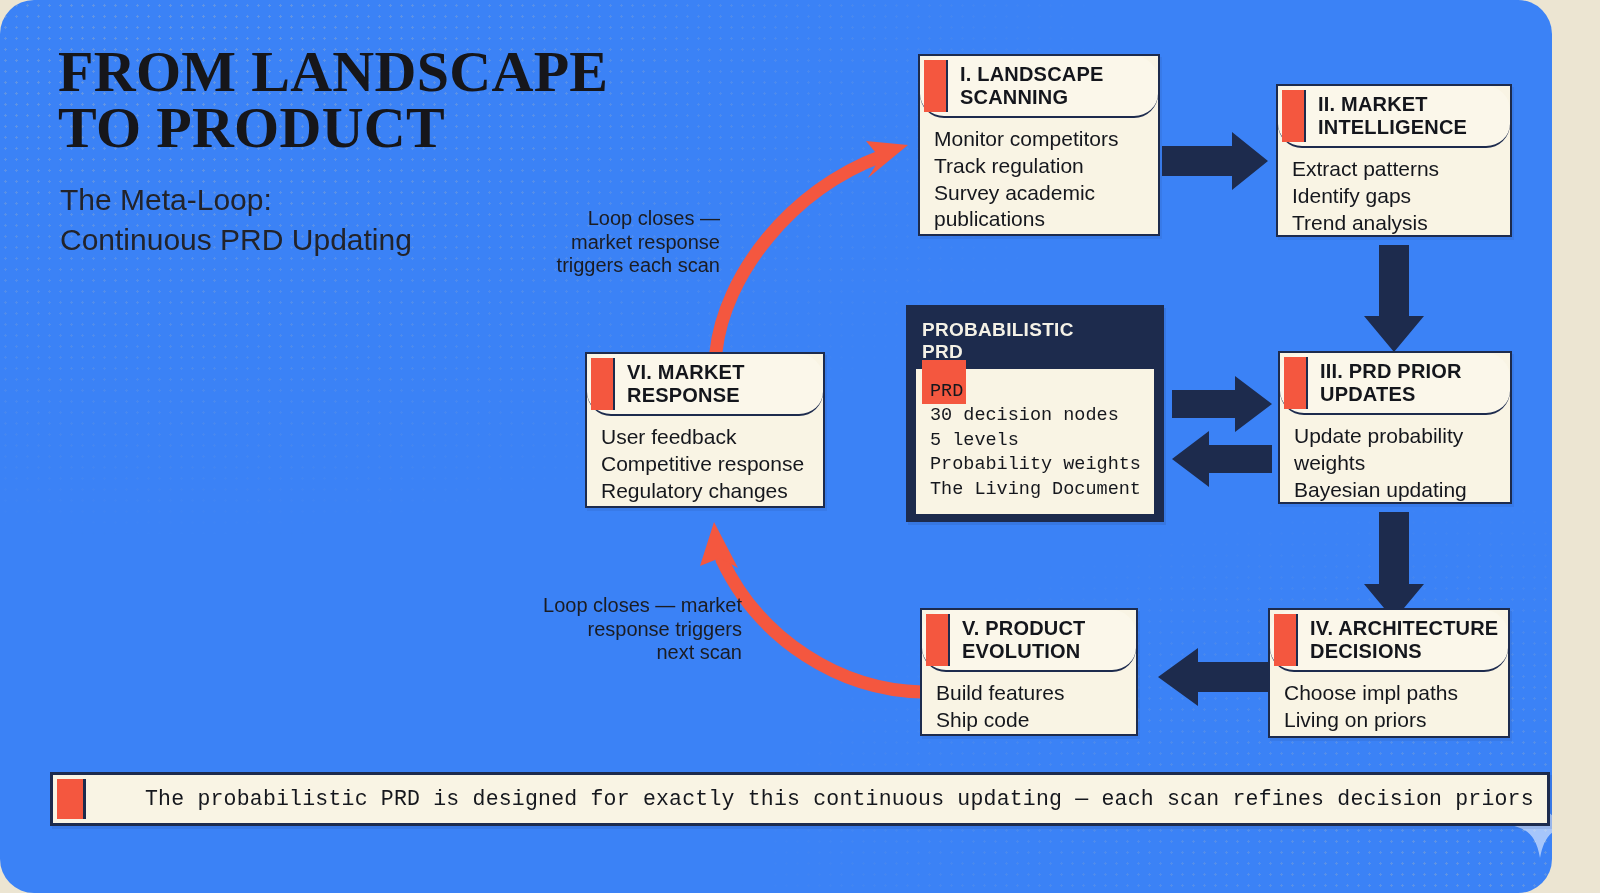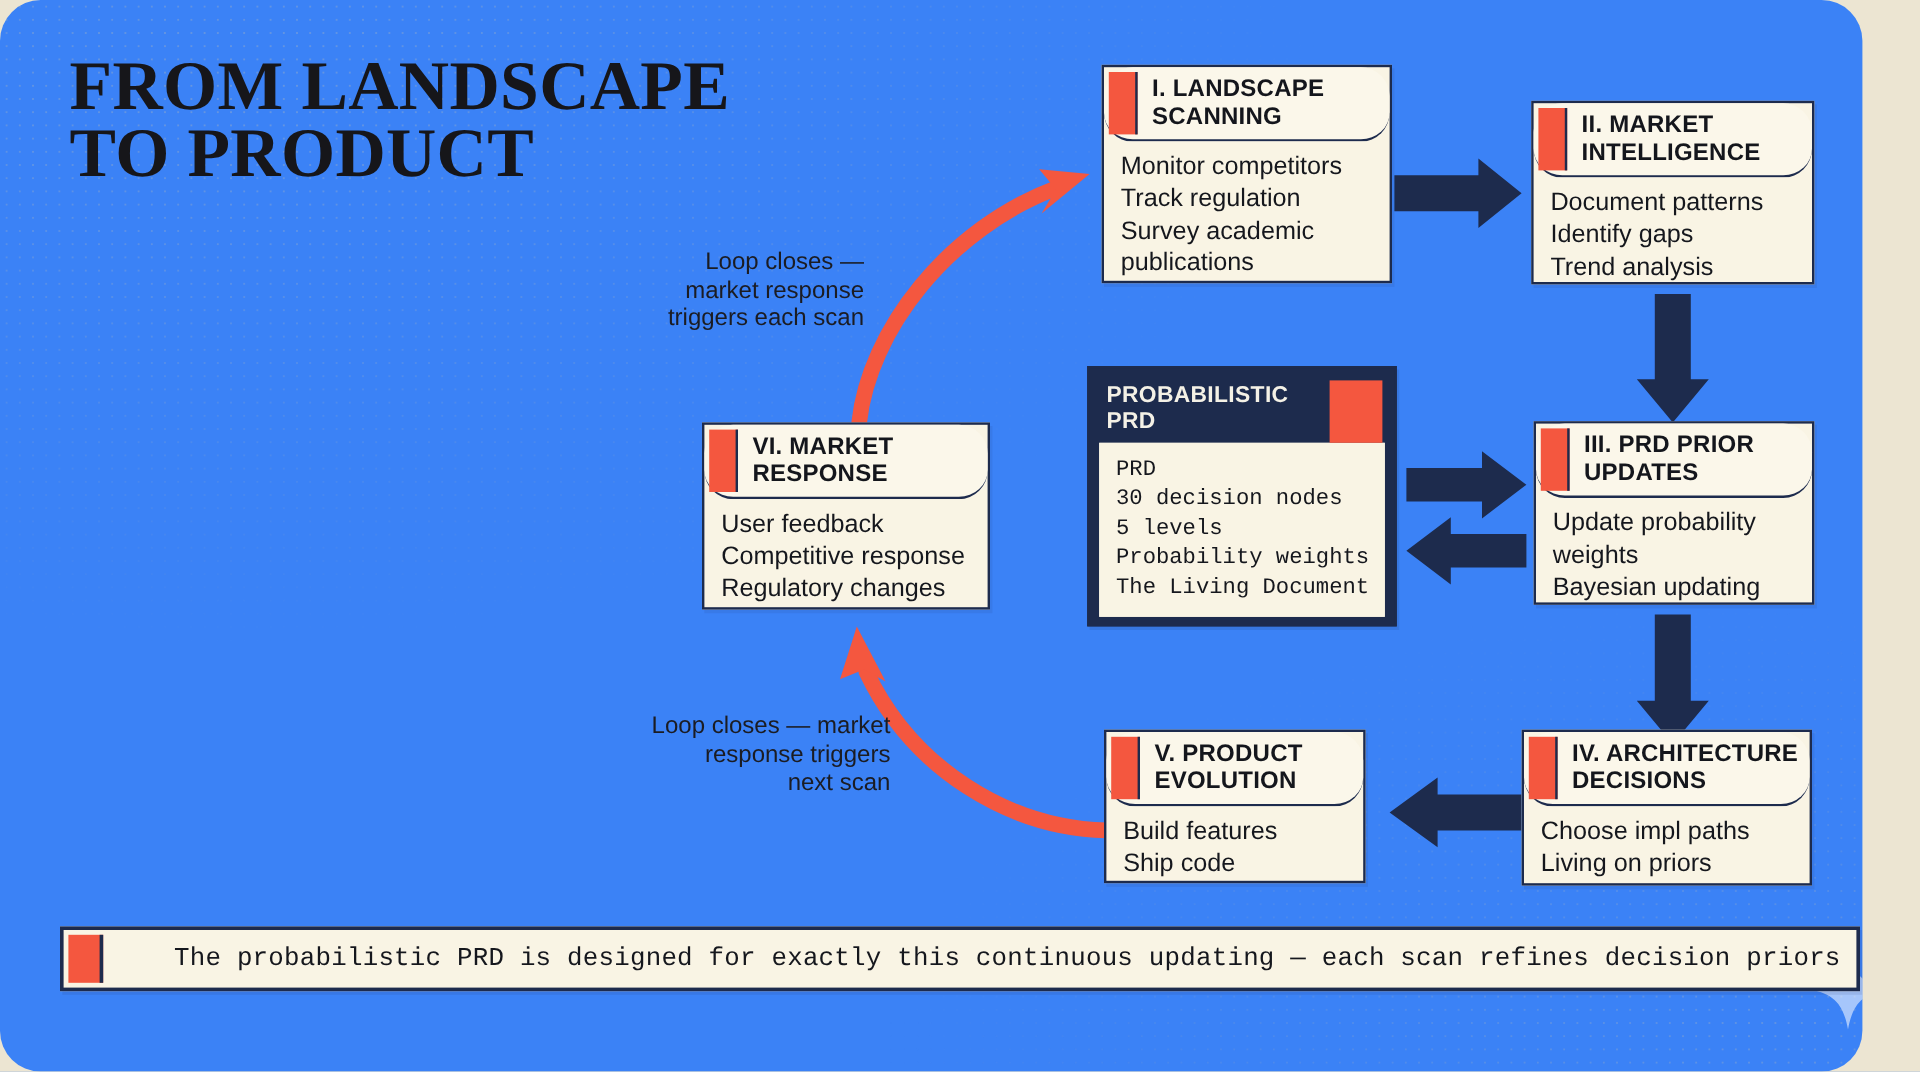--- a/index.html
+++ b/index.html
@@ -79,21 +79,21 @@
   .box-body div{white-space:nowrap;}
 
   
   #prd-box{
     position:absolute;left:906px;top:305px;width:258px;height:217px;
     background:#1d2b4d;border:2.5px solid #1d2b4d;box-sizing:border-box;
     box-shadow:2px 3px 0 rgba(29,43,77,.12);
   }
   #prd-head{
     display:flex;align-items:flex-start;justify-content:space-between;
-    padding:12px 10px 8px 14px;height:62px;box-sizing:border-box;
+    padding:12px 10px 8px 14px;height:62px;box-sizing:border-box;flex-direction:column;
   }
   #prd-head-title{
     color:#f4f1e6;font-size:19px;font-weight:700;line-height:1.14;letter-spacing:.3px;
   }
   #prd-square{width:44px;height:52px;background:#f4573f;flex:0 0 44px;margin-top:-2px;}
   #prd-body{
     margin:0 8px 8px 8px;background:#f9f4e4;border:2px solid #f9f4e4;
     padding:9px 10px 10px 12px;
     font-family:"Liberation Mono", monospace;
     font-size:18.5px;line-height:1.32;color:#15171d;
@@ -170,20 +170,24 @@
     <g opacity="0.55">
       <path d="M1540 790 C1544 812, 1552 820, 1574 824 C1552 828, 1544 836, 1540 858
                C1536 836, 1528 828, 1506 824 C1528 820, 1536 812, 1540 790 Z" fill="#ffffff"></path>
     </g>
   </svg>
 
   <div class="title">
     <div>FROM LANDSCAPE</div>
     <div>TO PRODUCT</div>
   </div>
+  <div class="subtitle">
+    <div>The Meta-Loop:</div>
+    <div>Continuous PRD Updating</div>
+  </div>
 
   <div class="box" style="left:918px;top:54px;width:242px;height:182px;">
     <div class="box-head">
       <div class="accent"></div>
       <div class="box-title">
         <div>I. LANDSCAPE</div>
         <div>SCANNING</div>
       </div>
     </div>
     <div class="box-body">
@@ -196,21 +200,21 @@
 
   <div class="box" style="left:1276px;top:84px;width:236px;height:153px;">
     <div class="box-head">
       <div class="accent"></div>
       <div class="box-title">
         <div>II. MARKET</div>
         <div>INTELLIGENCE</div>
       </div>
     </div>
     <div class="box-body">
-      <div>Document patterns</div>
+      <div>Extract patterns</div>
       <div>Identify gaps</div>
       <div>Trend analysis</div>
     </div>
   </div>
 
   <div class="box" style="left:1278px;top:351px;width:234px;height:153px;">
     <div class="box-head">
       <div class="accent"></div>
       <div class="box-title">
         <div>III. PRD PRIOR</div>

